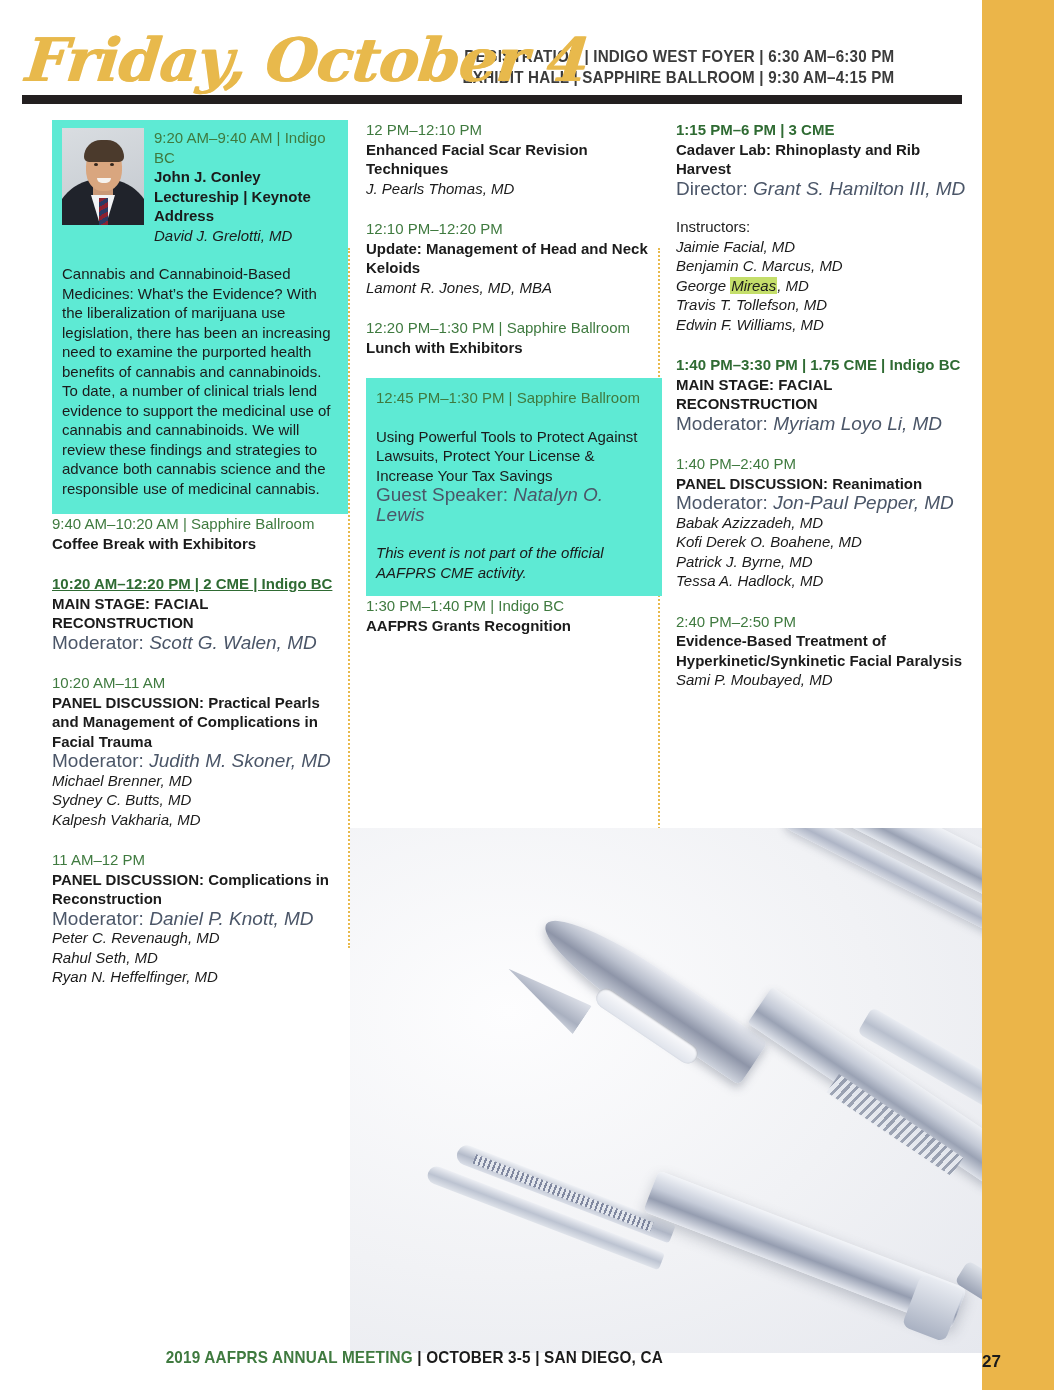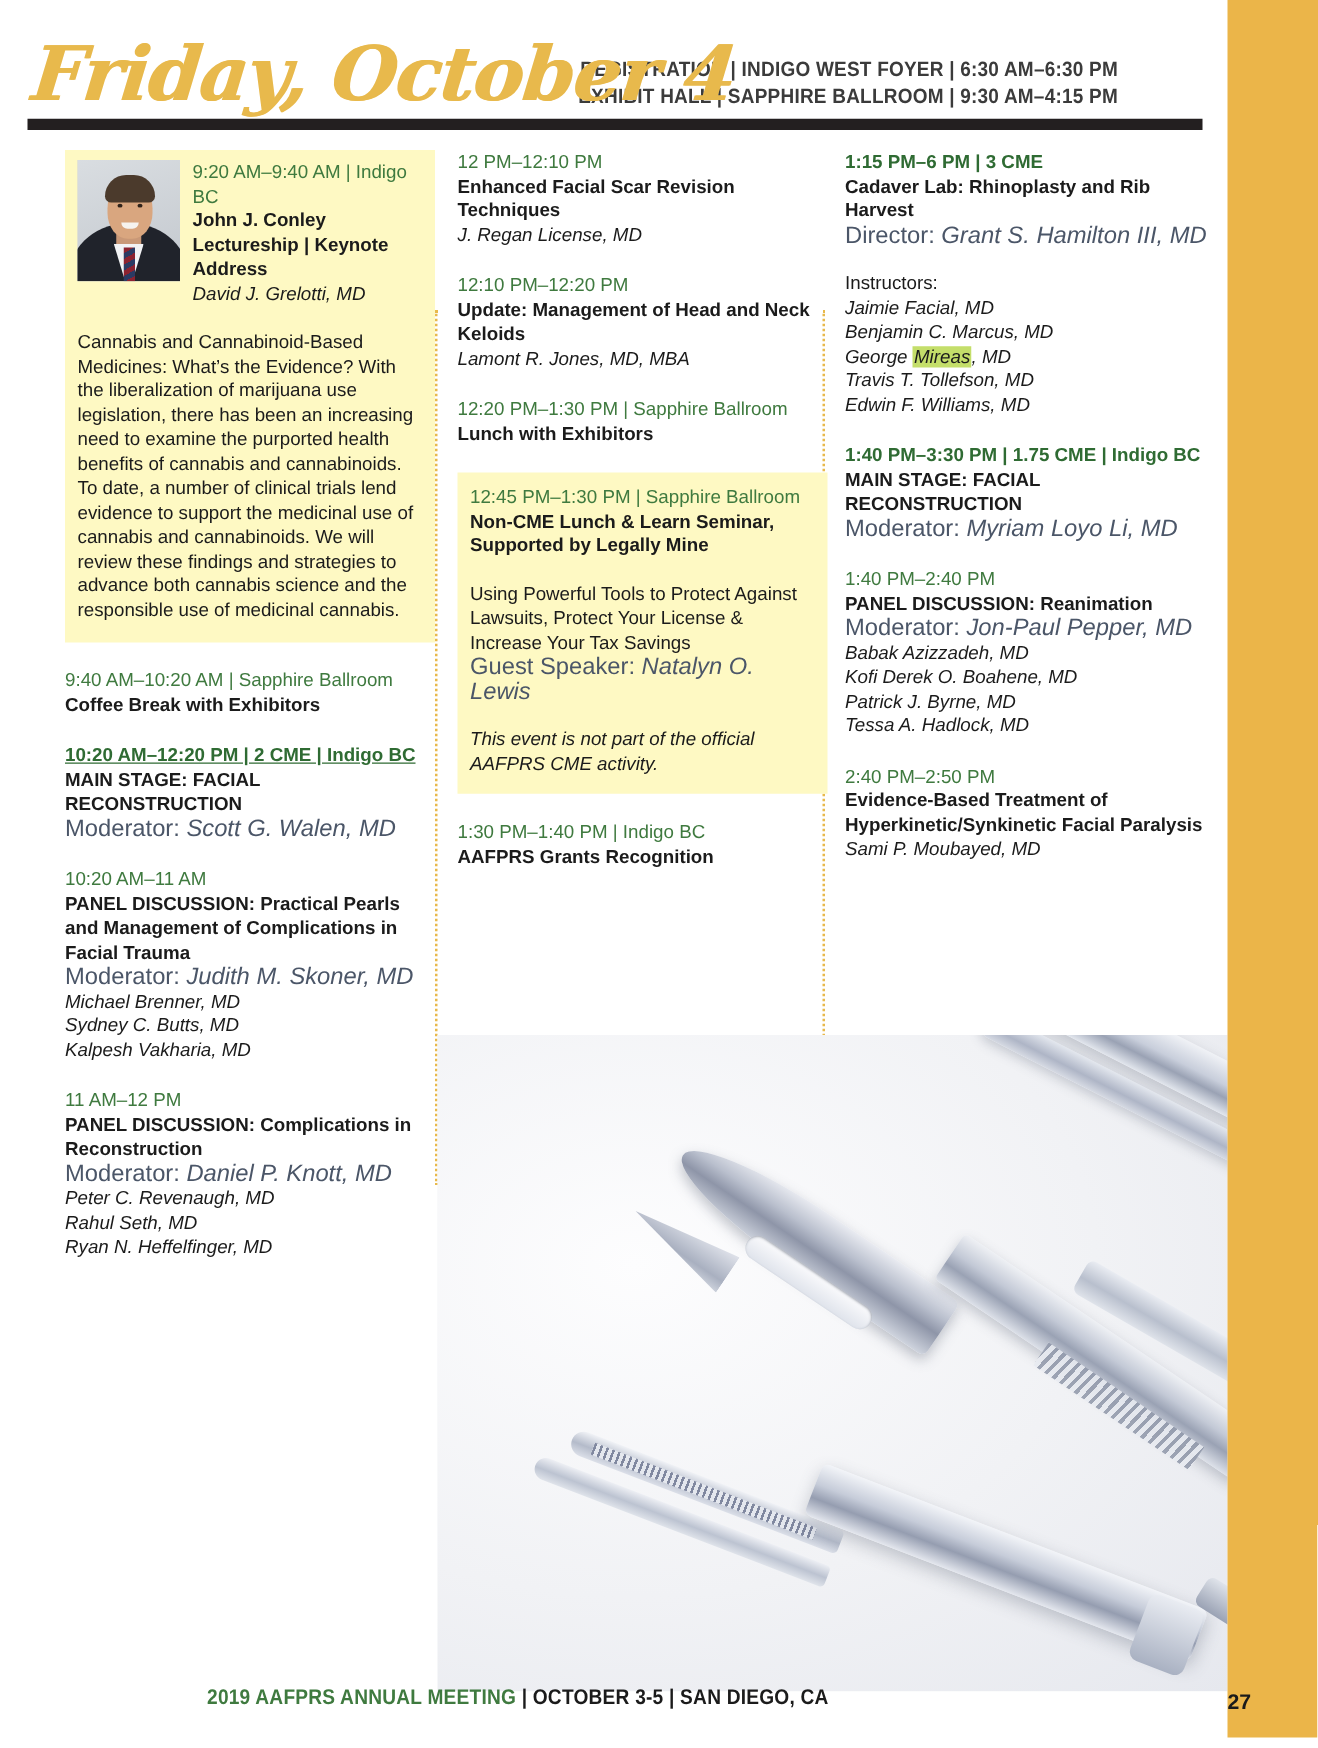--- a/index.html
+++ b/index.html
@@ -119,23 +119,22 @@
     font-size:15px;
     line-height:19.5px;
     color:#1b1b1b;
   }
   .spacer{height:19px;}
 
   mark.hl{ background:#c4de6a; color:#1b1b1b; padding:0 1px;}
 
   
   .panel{
-    background:#fef9c3;
+    background:#5eead4;
     padding:10px 12px 14px 10px;
-    margin-bottom:21px;
   }
   .panel.keynote{ padding:8px 10px 16px 10px; }
 
   .keynote-head{
     display:flex;
     gap:10px;
     align-items:flex-start;
   }
   .headshot{
     flex:0 0 auto;
@@ -366,37 +365,36 @@
       <div class="person-line">Rahul Seth, MD</div>
       <div class="person-line">Ryan N. Heffelfinger, MD</div>
     </div>
   </div>
 
   <div class="col col-2">
 
     <div class="session">
       <div class="time">12 PM–12:10 PM</div>
       <div class="title">Enhanced Facial Scar Revision Techniques</div>
-      <div class="person-line">J. Regan License, MD</div>
+      <div class="person-line">J. Pearls Thomas, MD</div>
     </div>
 
     <div class="session">
       <div class="time">12:10 PM–12:20 PM</div>
       <div class="title">Update: Management of Head and Neck Keloids</div>
       <div class="person-line">Lamont R. Jones, MD, MBA</div>
     </div>
 
     <div class="session">
       <div class="time">12:20 PM–1:30 PM | Sapphire Ballroom</div>
       <div class="title">Lunch with Exhibitors</div>
     </div>
 
     <div class="panel">
       <div class="time">12:45 PM–1:30 PM | Sapphire Ballroom</div>
-      <div class="title">Non-CME Lunch &amp; Learn Seminar, Supported by Legally Mine</div>
       <div class="spacer"></div>
       <div class="plain">Using Powerful Tools to Protect Against Lawsuits, Protect Your License &amp; Increase Your Tax Savings</div>
       <div class="role"><span>Guest Speaker: </span><span class="person">Natalyn O. Lewis</span></div>
       <div class="spacer"></div>
       <div class="note">This event is not part of the official AAFPRS CME activity.</div>
     </div>
 
     <div class="session">
       <div class="time">1:30 PM–1:40 PM | Indigo BC</div>
       <div class="title">AAFPRS Grants Recognition</div>

